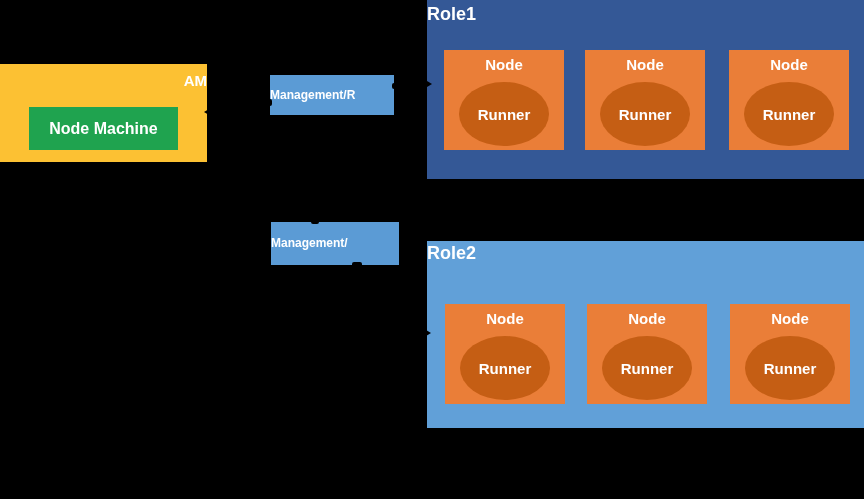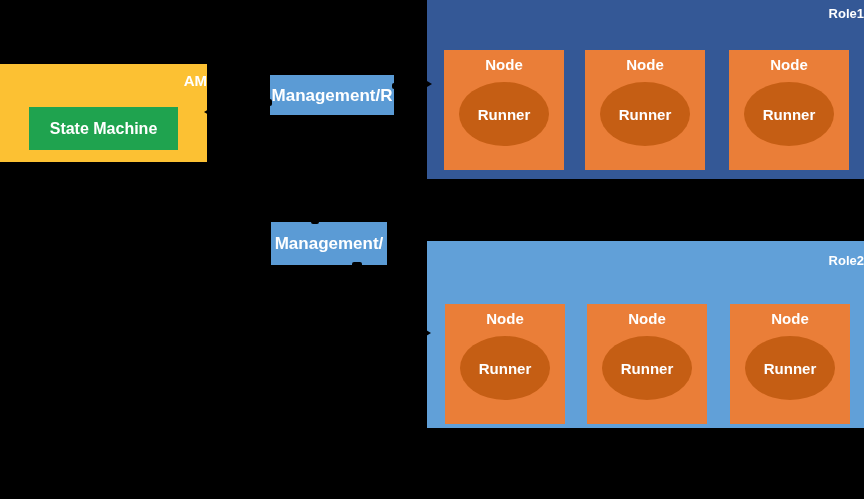--- a/index.html
+++ b/index.html
@@ -29,40 +29,40 @@
     position: absolute; left: 29px; top: 43px; width: 149px; height: 43px;
     background: var(--state-machine-green, #1FA34F);
     display: flex; align-items: center; justify-content: center;
     font-size: 16px;
   }
 
   
   .mgmt {
     position: absolute;
     background: var(--management-blue, #5B9BD5);
-    text-align: center; font-size: 17px; line-height: 19px;
+    font-size: 12px; line-height: 19px;
     display: flex; flex-direction: column; justify-content: center;
   }
   .mgmt1 { left: 270px; top: 75px; width: 124px; height: 40px; }
-  .mgmt2 { left: 271px; top: 222px; width: 116px; height: 43px; }
+  .mgmt2 { left: 271px; top: 222px; width: 128px; height: 43px; }
 
   
   .role { position: absolute; left: 427px; width: 437px; }
   .role1 { top: 0; height: 179px; background: var(--role1-blue, #345896); }
   .role2 { top: 241px; height: 187px; background: var(--role2-blue, #61A0D8); }
   .role-title {
     position: absolute; left: 0; top: 0; width: 100%;
-    text-align: right; font-size: 13px; line-height: 16px;
+    text-align: left; font-size: 18px; line-height: 16px;
   }
   .role1 .role-title { padding-top: 6px; }
-  .role2 .role-title { padding-top: 12px; }
+  .role2 .role-title { padding-top: 4px; }
 
   
   .node {
-    position: absolute; width: 120px; height: 120px;
+    position: absolute; width: 120px; height: 100px;
     background: var(--node-orange, #EA7E38);
   }
   .role1 .node { top: 50px; }
   .role2 .node { top: 63px; }
   .node-label {
     position: absolute; left: 0; top: 7px; width: 100%;
     text-align: center; font-size: 15px; line-height: 16px;
   }
   .runner {
     position: absolute; left: 15px; top: 32px; width: 90px; height: 64px;
@@ -96,21 +96,21 @@
   .nub4 { left: 392px; top: 83px;  width: 7px; height: 6px; }
 </style>
 </head>
 <body>
 
 <div class="stage">
 
   <div class="am-box">
     <div class="am-title">AM</div>
     <div class="state-machine">
-      <span>State Machine</span>
+      <span>Node Machine</span>
     </div>
   </div>
 
   <div class="mgmt mgmt1">
     <div class="mgmt-line">Management/R</div>
   </div>
 
   <div class="mgmt mgmt2">
     <div class="mgmt-line">Management/</div>
   </div>

